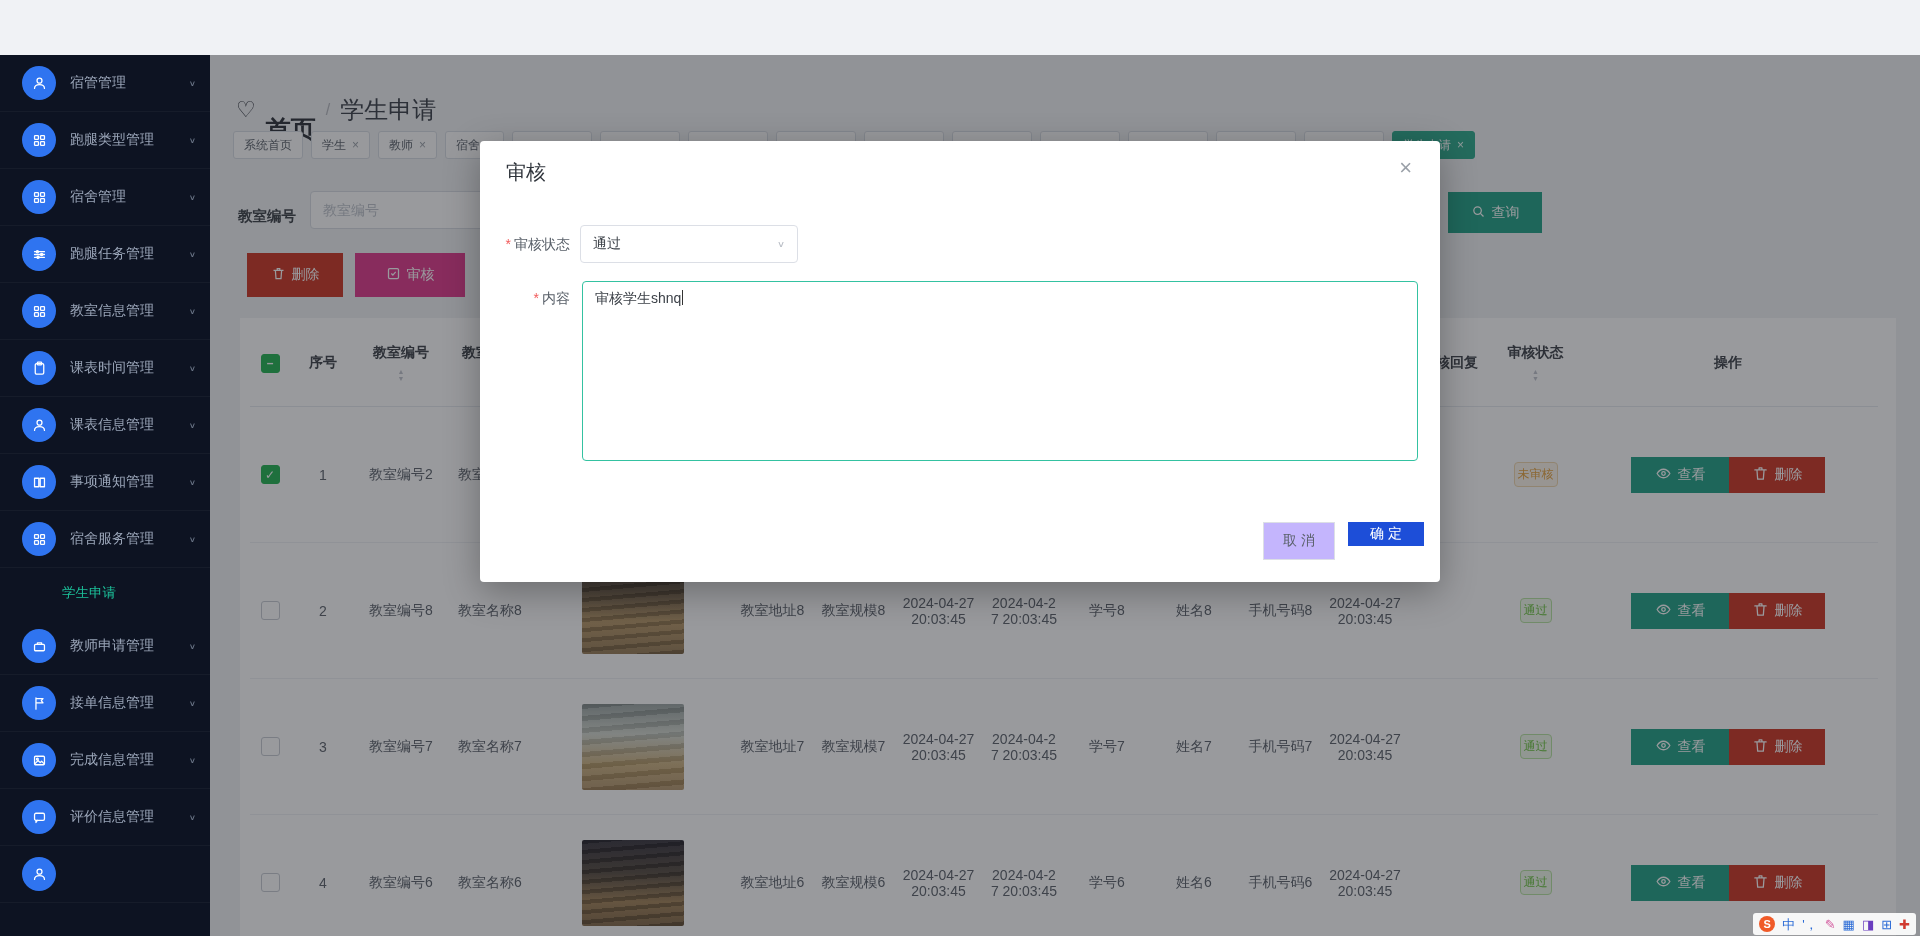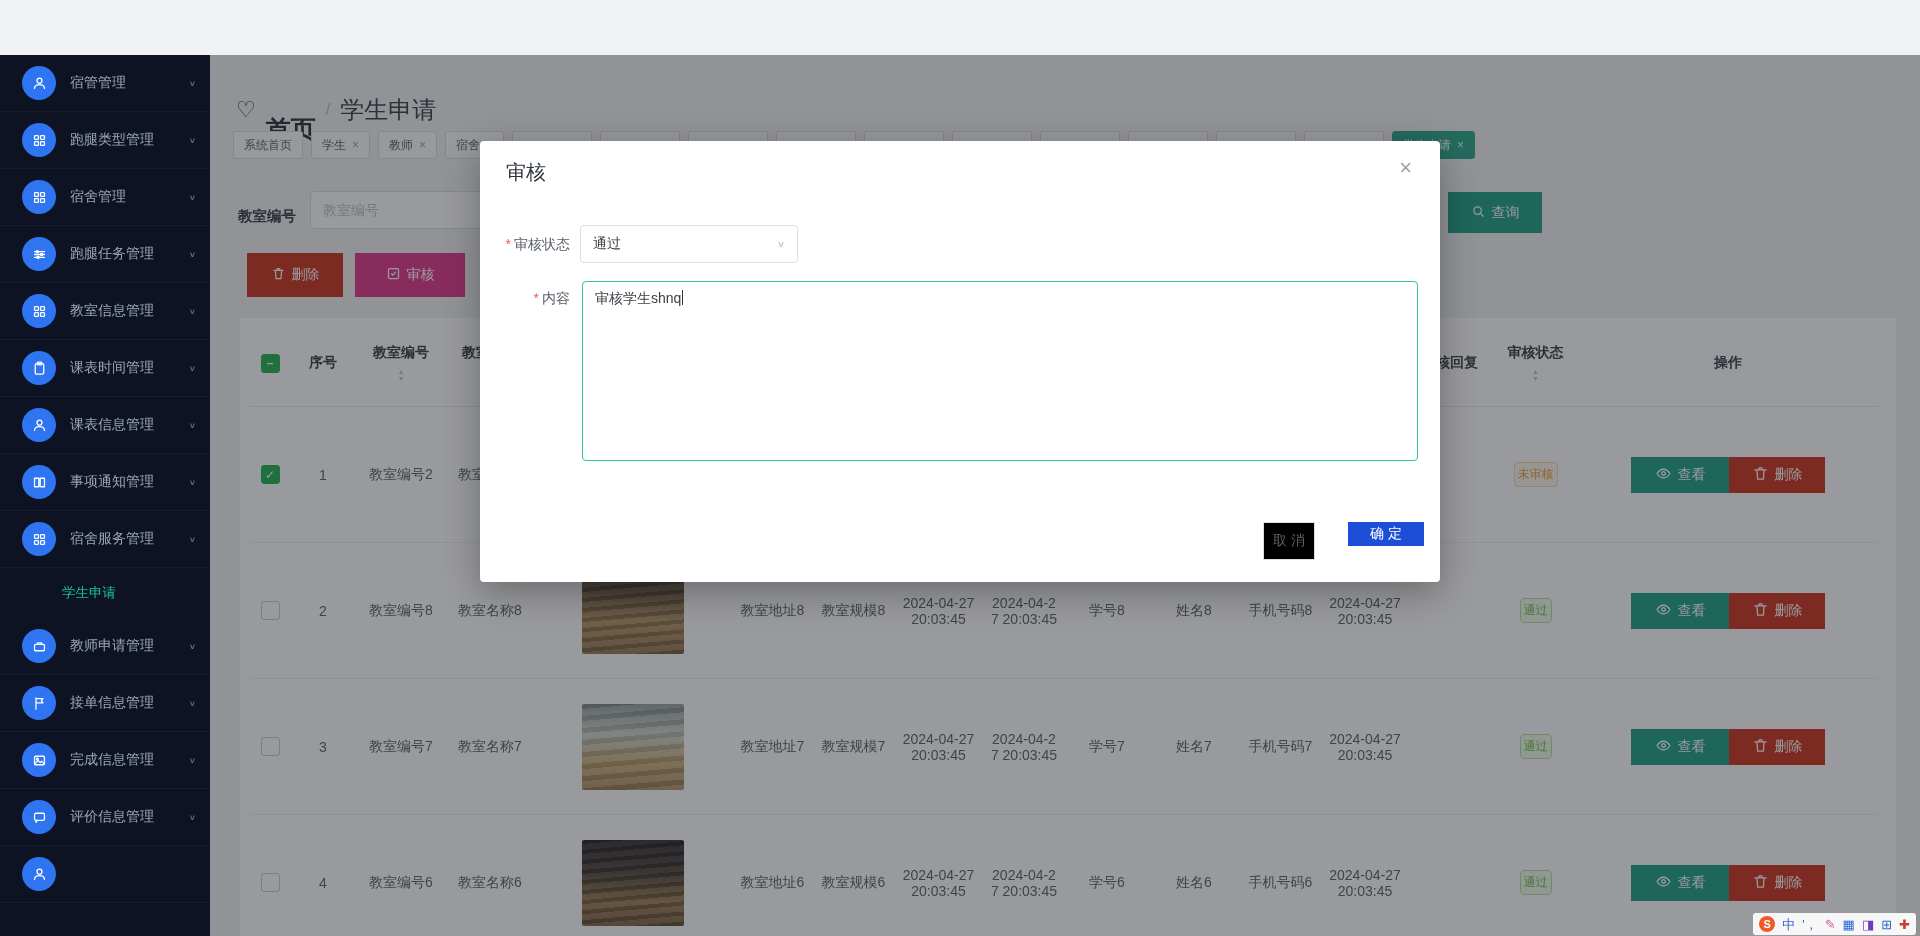--- a/index.html
+++ b/index.html
@@ -82,21 +82,21 @@
   .m-label .req{color:#f25a5a;margin-right:3px;}
   .m-select{position:absolute;left:100px;top:84px;width:218px;height:38px;border:1px solid #dcdfe6;border-radius:4px;
             display:flex;align-items:center;justify-content:space-between;padding:0 12px;font-size:14px;color:#3c4148;
             cursor:pointer;background:#fff;box-sizing:border-box;}
   .m-select .chev{color:#b9bec6;font-size:11px;transform:scaleY(.8);}
   .m-textarea{position:absolute;left:102px;top:140px;width:836px;height:180px;border:1px solid #34c2a1;border-radius:4px;
               box-sizing:border-box;padding:8px 12px;font-size:14px;color:#3c4148;text-align:left;cursor:text;background:#fff;}
   .cursor{display:inline-block;width:1px;height:15px;background:#333;vertical-align:-2px;margin-left:1px;}
   .m-watermark{position:absolute;left:0;top:326px;width:100%;text-align:center;
                font-family:"DejaVu Sans Mono",monospace;font-size:15px;color:#d40000;letter-spacing:1px;}
-  .m-cancel{position:absolute;left:783px;top:381px;width:52px;height:38px;background:#000000;border:1px solid #dcdfe6;
+  .m-cancel{position:absolute;left:783px;top:381px;width:72px;height:38px;background:#c4b5fd;border:1px solid #dcdfe6;
             color:#596069;}
   .m-ok{position:absolute;left:868px;top:381px;width:76px;height:24px;background:#1d4ed8;}
   
   .ime{position:absolute;right:4px;bottom:1px;height:22px;z-index:30;display:flex;align-items:center;gap:7px;
        background:rgba(255,255,255,.92);border-radius:3px;padding:0 6px;}
   .ime-ico{font-size:13px;line-height:1;cursor:pointer;}
   .ime-ico.logo{width:16px;height:16px;border-radius:50%;background:#f05a28;color:#fff;font-size:11px;font-weight:700;
                 display:flex;align-items:center;justify-content:center;}
   .ime-ico.blue{color:#2b6bd6;} .ime-ico.pink{color:#d35a9e;} .ime-ico.purple{color:#6a3dbf;} .ime-ico.red{color:#d03a2f;}
 </style>

